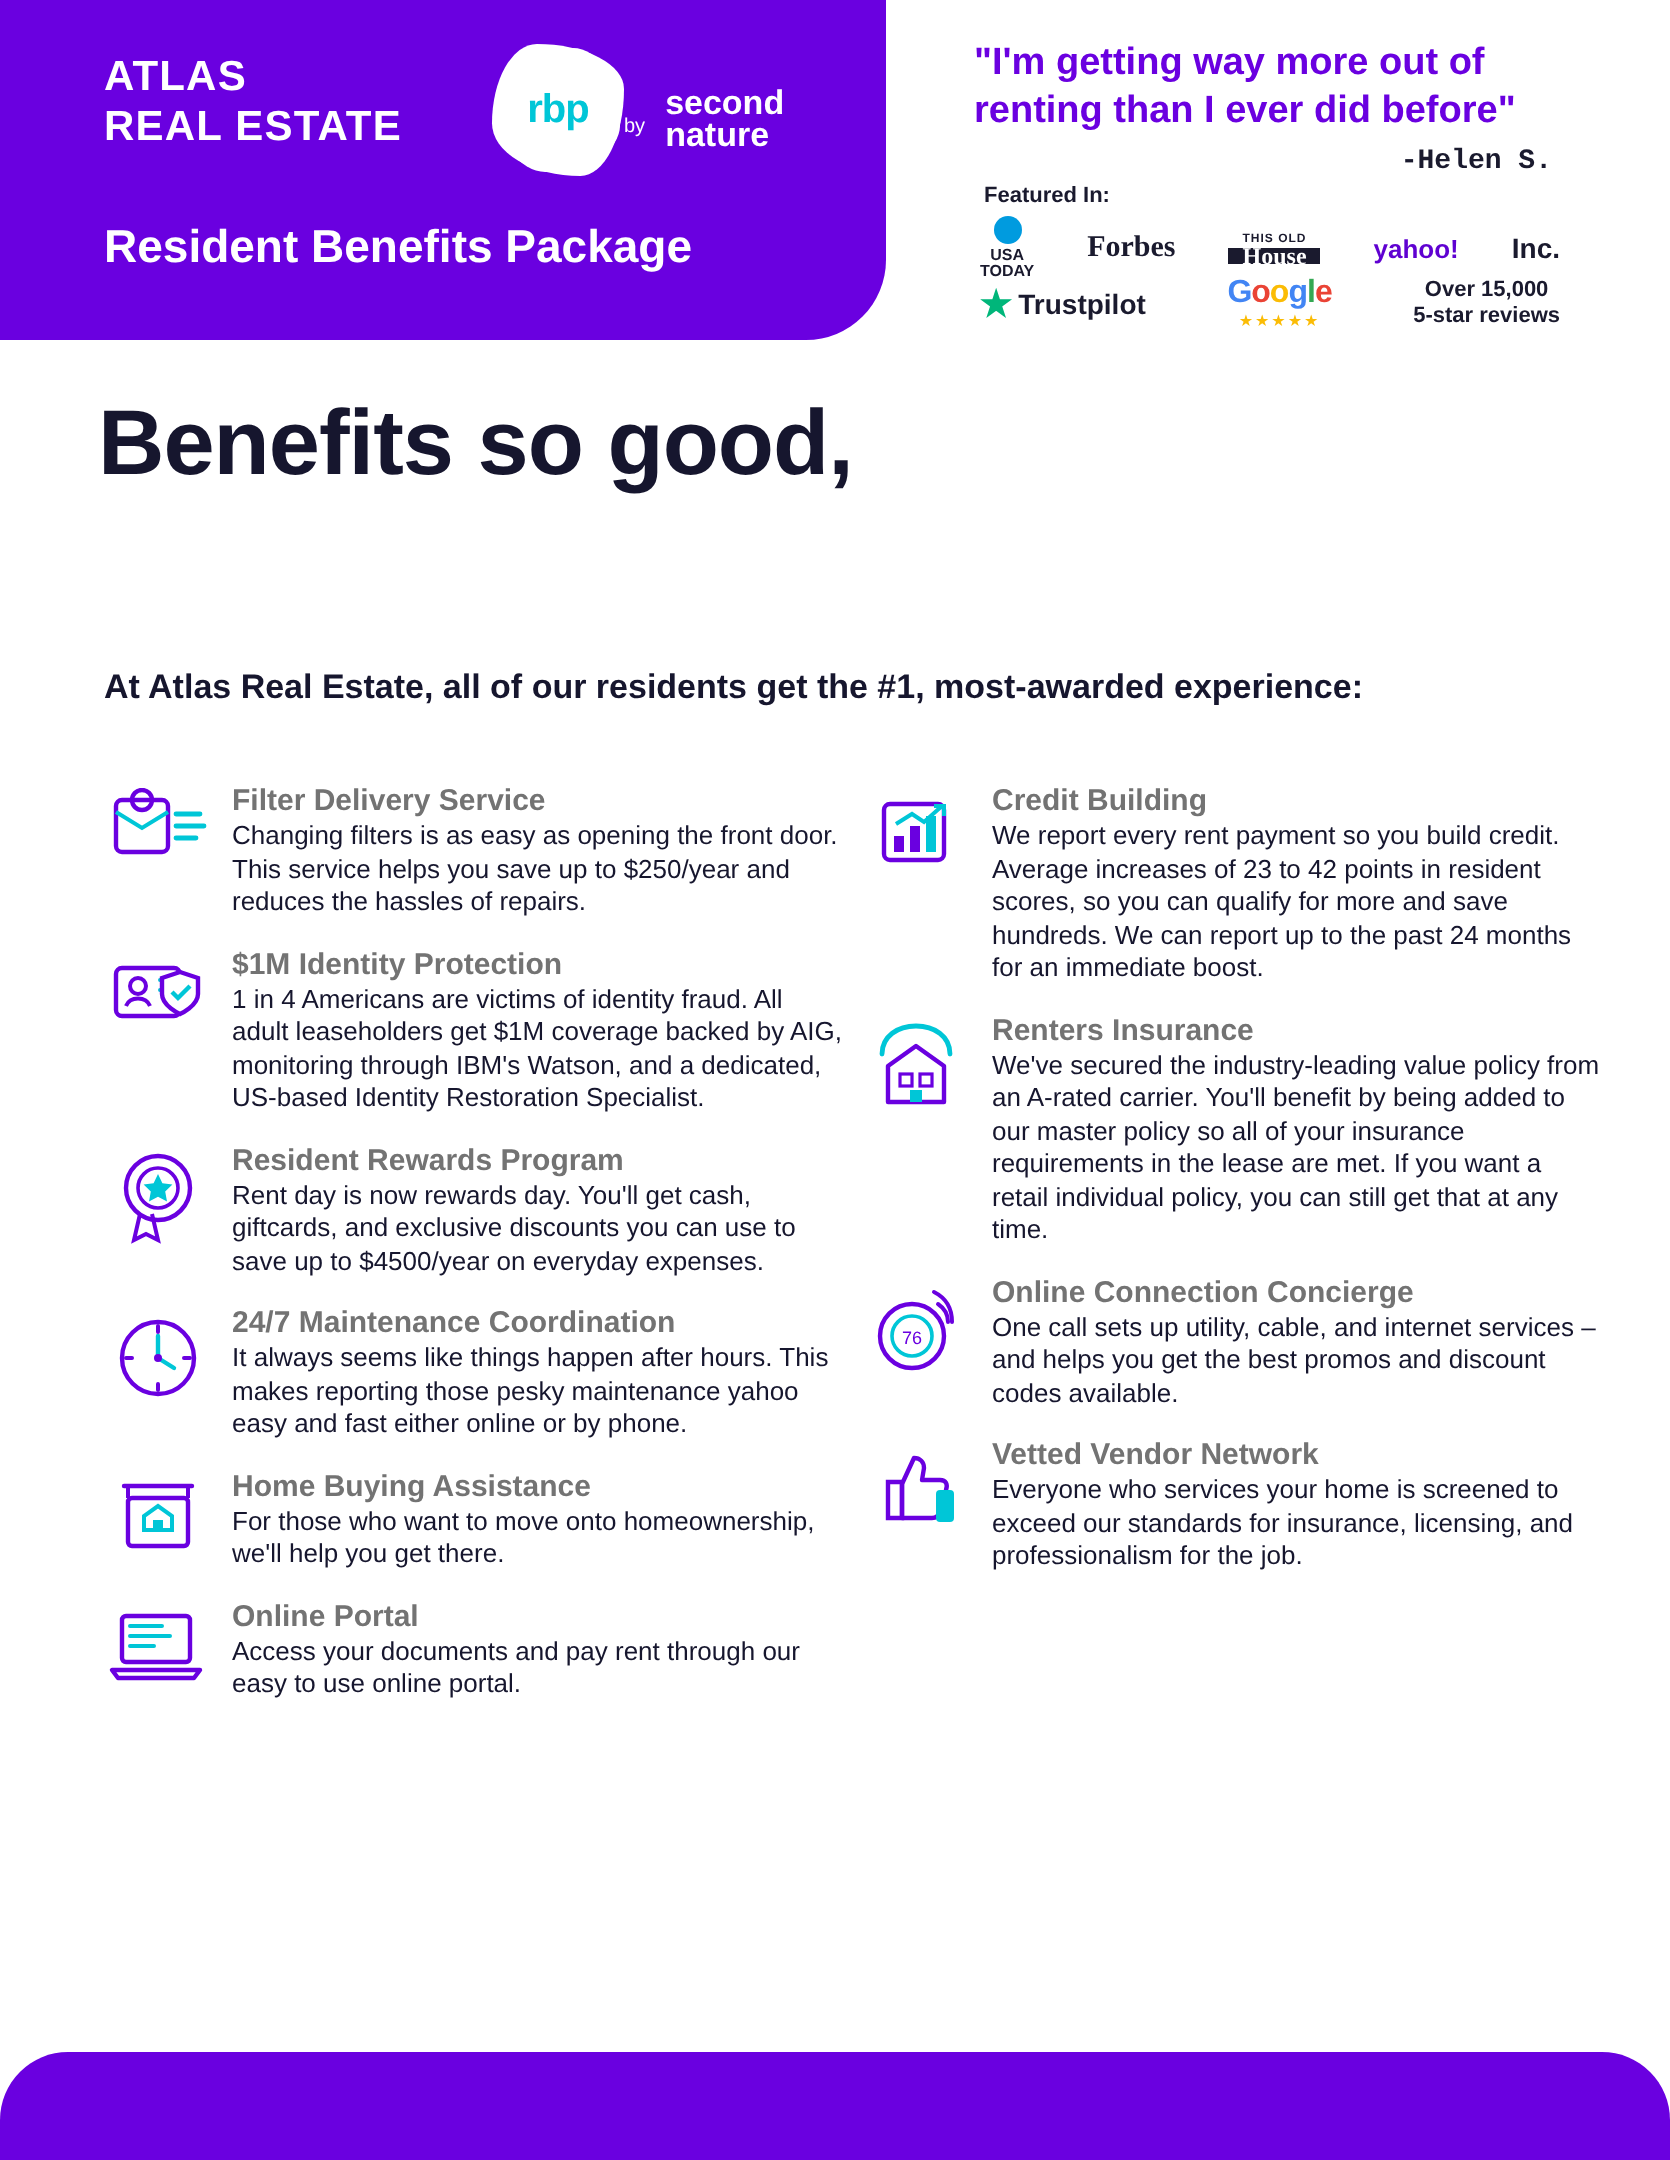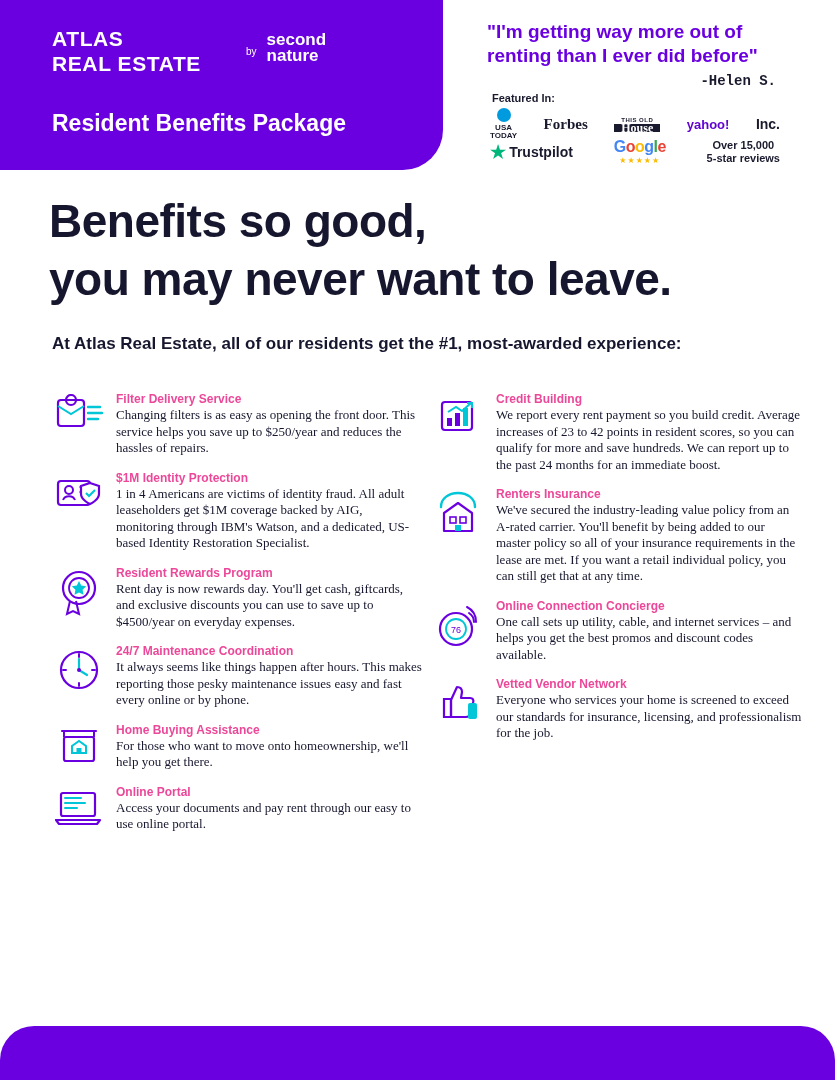--- a/index.html
+++ b/index.html
@@ -104,22 +104,22 @@
   .col { position: absolute; top: 392px; }
   .col-left { left: 42px; width: 380px; }
   .col-right { left: 422px; width: 380px; }
 
   .benefit { display: flex; margin-bottom: 14px; }
   .benefit .icon {
     width: 74px; flex: 0 0 74px; display: flex; align-items: flex-start; justify-content: center;
     padding-top: 2px;
   }
   .benefit .body { flex: 1; }
-  .benefit h3 { font-size: 12px; font-weight: bold; color: #ec4899; margin-bottom: 1px; }
-  .benefit p { font-size: 13px; line-height: 16.5px; color: #16162e; font-family: Liberation Serif, serif; }
+  .benefit h3 { font-size: 15px; font-weight: bold; color: #737373; margin-bottom: 1px; }
+  .benefit p { font-size: 13px; line-height: 16.5px; color: #16162e; }
 
   .more-row { display: flex; align-items: center; margin-top: 12px; }
   .more-row .icon { width: 74px; flex: 0 0 74px; display:flex; justify-content:center;}
   .more-label { font-size: 19px; font-weight: bold; color: #16162e; }
 
   
   .footer {
     position: absolute; left: 0; bottom: 0; width: 835px; height: 54px;
     background: #6a00e0; border-top-left-radius: 34px; border-top-right-radius: 34px;
   }
@@ -132,20 +132,25 @@
 
   <div class="header">
     <div class="header-purple"></div>
 
     <div class="brand-name">
       <div>ATLAS</div>
       <div>REAL ESTATE</div>
     </div>
 
     <div class="rbp-logo-wrap">
+      <div class="rbp-badge">
+        <div class="blob"></div>
+          <div class="blob2"></div>
+        <div class="txt">rbp</div>
+      </div>
       <div class="rbp-right">
         <div class="rbp-bytext">by</div>
         <div style="padding-top:10px;">
           <div class="second-nature">second</div>
           <div class="second-nature">nature</div>
         </div>
       </div>
     </div>
 
     <div class="pkg-title">Resident Benefits Package</div>
@@ -178,21 +183,20 @@
       </div>
       <div class="reviews">
         <div>Over 15,000</div>
         <div>5-star reviews</div>
       </div>
     </div>
   </div>
 
   <div class="headline">
     <div>Benefits so good,</div>
-    <div>you may never want to leave.</div>
   </div>
   <div class="subhead">At Atlas Real Estate, all of our residents get the #1, most-awarded experience:</div>
 
   <div class="col col-left">
 
     <div class="benefit">
       <div class="icon">
         <svg width="54" height="44" viewBox="0 0 54 44">
           <rect x="6" y="6" width="26" height="26" rx="3" fill="none" stroke="#6a00e0" stroke-width="2.2"></rect>
           <path d="M6 12 L19 20 L32 12" fill="none" stroke="#00c6d7" stroke-width="2"></path>
@@ -242,21 +246,21 @@
       <div class="icon">
         <svg width="50" height="48" viewBox="0 0 50 48">
           <circle cx="25" cy="24" r="18" fill="none" stroke="#6a00e0" stroke-width="2.2"></circle>
           <path d="M25 24 V13 M25 24 l8 5" stroke="#00c6d7" stroke-width="2.2" stroke-linecap="round"></path>
           <circle cx="25" cy="24" r="2" fill="#6a00e0"></circle>
           <path d="M25 8 v3 M41 24 h-3 M25 40 v-3 M9 24 h3" stroke="#6a00e0" stroke-width="2" stroke-linecap="round"></path>
         </svg>
       </div>
       <div class="body">
         <h3>24/7 Maintenance Coordination</h3>
-        <p>It always seems like things happen after hours. This makes reporting those pesky maintenance issues easy and fast every online or by phone.</p>
+        <p>It always seems like things happen after hours. This makes reporting those pesky maintenance yahoo easy and fast either online or by phone.</p>
       </div>
     </div>
 
     <div class="benefit">
       <div class="icon">
         <svg width="54" height="46" viewBox="0 0 54 46">
           <path d="M10 6 h34" stroke="#6a00e0" stroke-width="2.2" stroke-linecap="round"></path>
           <path d="M12 6 v6 M42 6 v6" stroke="#6a00e0" stroke-width="2"></path>
           <rect x="12" y="12" width="30" height="24" rx="2" fill="none" stroke="#6a00e0" stroke-width="2.2"></rect>
           <path d="M20 28 v-7 l7-5 l7 5 v7 z" fill="none" stroke="#00c6d7" stroke-width="2"></path>

